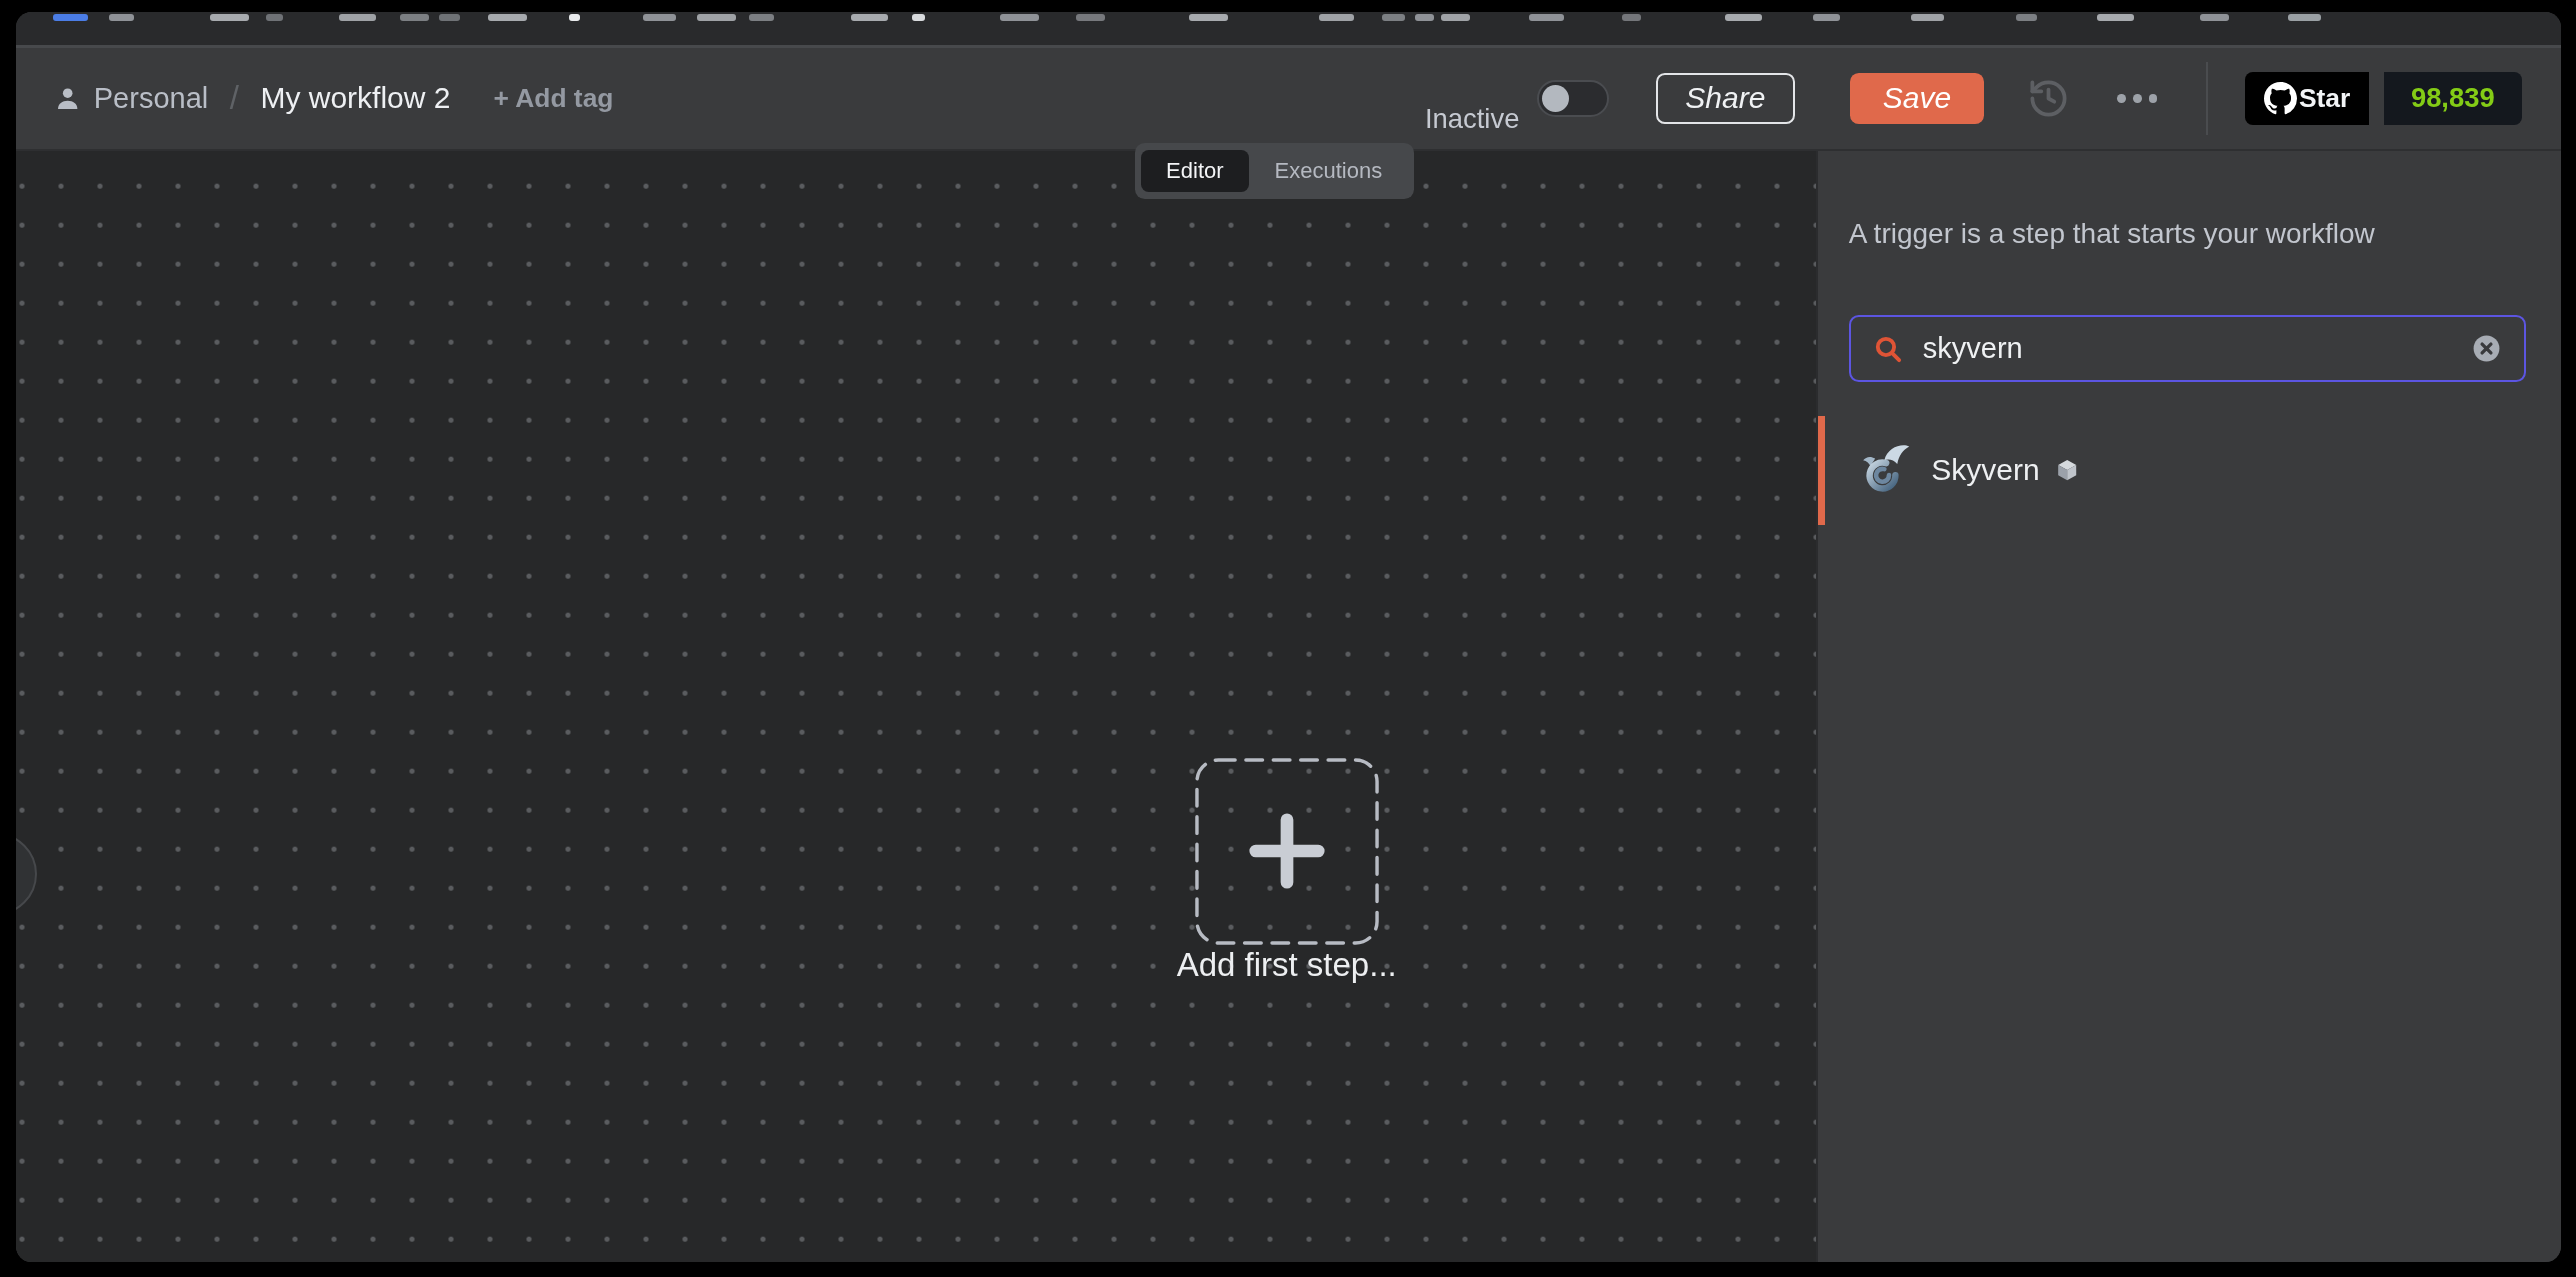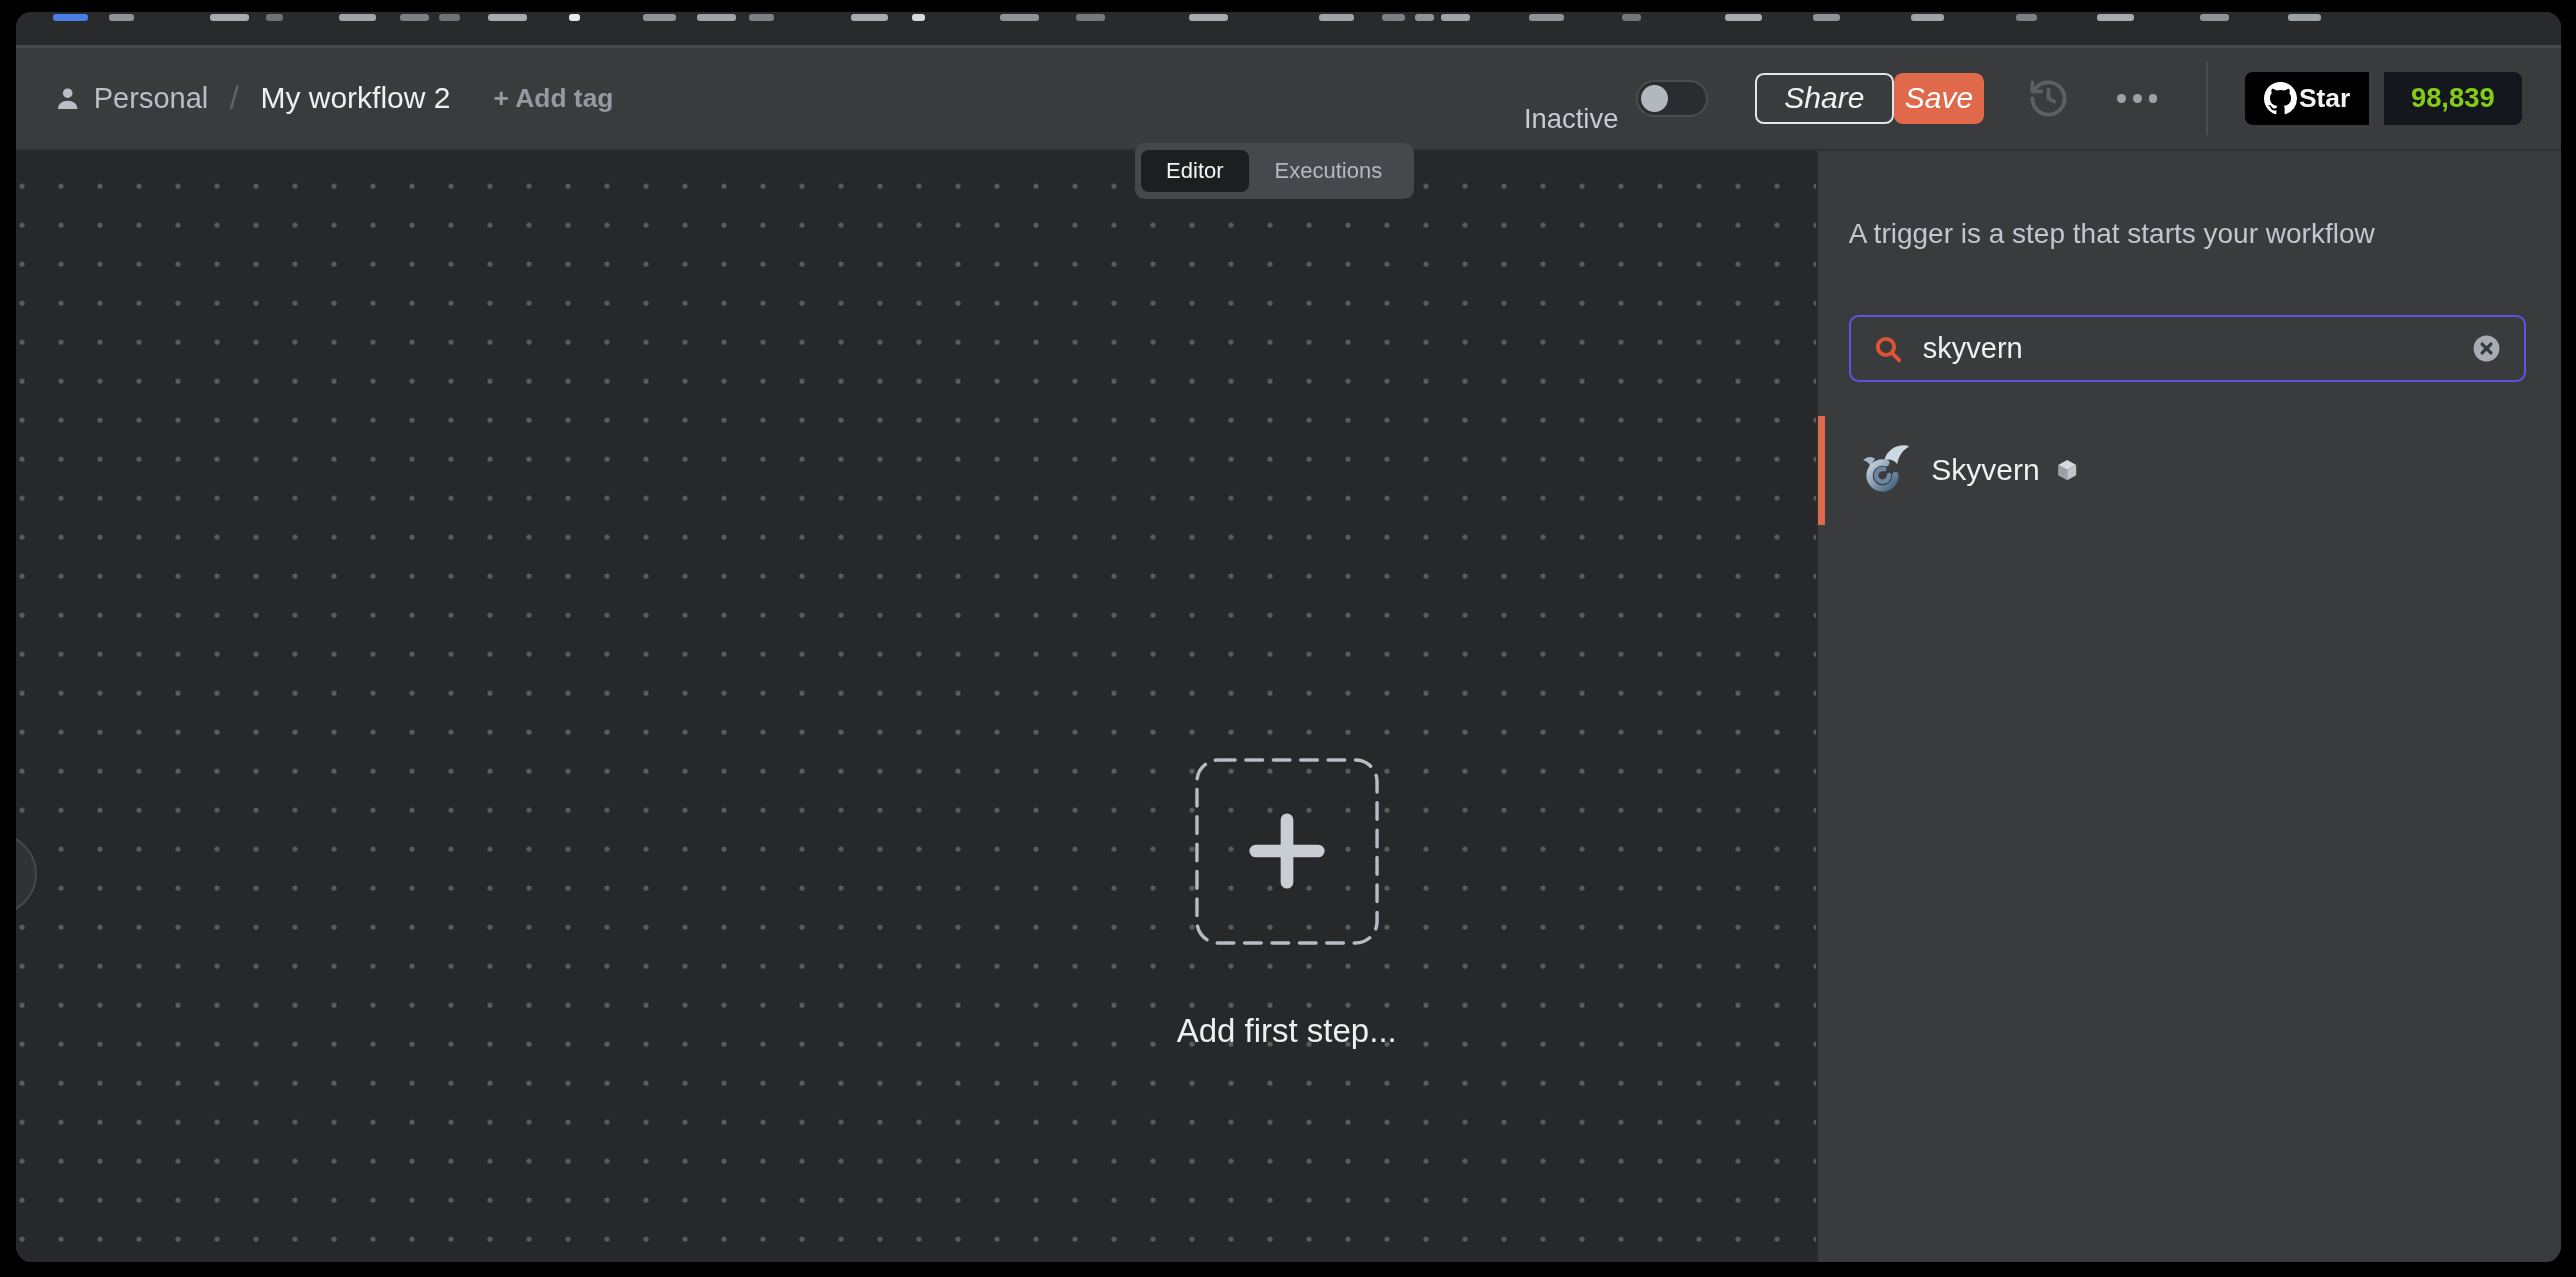--- a/index.html
+++ b/index.html
@@ -23,21 +23,21 @@
   .bc-project{color:#b9bec7;font-size:29px;margin-left:12.7px;cursor:pointer;}
   .bc-sep{color:#5f6266;font-size:33px;font-weight:300;margin:0 21.5px;}
   .bc-title{color:#eef0f3;font-size:30px;cursor:text;}
   .bc-addtag{color:#9499a2;font-size:26.4px;font-weight:600;margin-left:43px;cursor:pointer;}
   .hdr-right{margin-left:auto;display:flex;align-items:center;}
   .status-label{color:#c6cad2;font-size:27.4px;margin-top:41px;}
   .toggle{width:72px;height:37px;border-radius:18.6px;background:#2b2c2f;border:2px solid #4a4c50;margin-left:17.6px;position:relative;cursor:pointer;flex:none;}
   .knob{position:absolute;left:2.9px;top:2.9px;width:27.4px;height:27.4px;border-radius:50%;background:#b3b8bf;}
   .btn{display:flex;align-items:center;justify-content:center;height:51px;border-radius:8.8px;font-size:30px;cursor:pointer;font-style:italic;}
   .btn-share{margin-left:47px;padding:0 27.4px;border:2px solid #e3e5e8;color:#f0f2f4;background:transparent;}
-  .btn-save{padding:0 11px;background:var(--accent);color:#fff;}
+  .btn-save{margin-left:55px;padding:0 33px;background:var(--accent);color:#fff;}
   .icon-btn{margin-left:43px;display:flex;align-items:center;cursor:pointer;}
   .dots{margin-left:47px;display:flex;gap:6.9px;cursor:pointer;}
   .dot{width:8.8px;height:8.8px;border-radius:50%;background:#9da2a9;}
   .hdr-divider{margin-left:49px;align-self:stretch;width:2px;background:#4a4c4f;}
   .github{margin-left:37px;display:flex;align-items:center;height:53px;}
   .gh-left{display:flex;align-items:center;gap:2px;background:#000000;height:100%;padding:0 18.6px;border-radius:7.8px 0 0 7.8px;color:#f2f4f6;font-size:26.4px;font-weight:700;cursor:pointer;}
   .gh-right{background:#14181e;height:100%;display:flex;align-items:center;padding:0 27px;border-radius:0 7.8px 7.8px 0;margin-left:15px;color:#84cc16;font-size:27.4px;font-weight:700;cursor:pointer;}
 
   
   .tabs{position:absolute;top:131px;left:1119px;height:56px;background:#46484b;border-radius:9.8px;display:flex;align-items:center;padding:0 5.9px;z-index:6;}
@@ -47,21 +47,21 @@
   
   .content{position:absolute;top:137px;left:0;right:0;bottom:0;display:flex;border-top:2px solid #2e2f31;}
   .canvas{width:1800px;flex:none;position:relative;background-color:#272829;
     background-image:radial-gradient(circle,#5a5c5f 2.2px,transparent 2.9px);
     background-size:39px 39px;background-position:25.5px 15.7px;overflow:hidden;}
   .divider-v{width:2px;flex:none;background:#2b2c2e;}
   .panel{flex:1;background:#3a3b3d;padding:55px 35px 0 31px;position:relative;}
 
   .plusbox{position:absolute;left:1179px;top:607px;width:184px;height:187px;cursor:pointer;}
   .plusbox .plus{position:absolute;left:50%;top:50%;transform:translate(-50%,-50%);}
-  .addfirst{position:absolute;left:1075px;top:861px;width:392px;text-align:center;font-size:33px;color:#edeff1;}
+  .addfirst{position:absolute;left:1075px;top:795px;width:392px;text-align:center;font-size:33px;color:#edeff1;}
   .bump{position:absolute;left:-61px;top:682px;width:82px;height:82px;border-radius:50%;background:#303234;border:2px solid #46484b;cursor:pointer;}
 
   .panel-title{font-size:34px;font-weight:700;color:#f4f6f8;letter-spacing:0.2px;}
   .panel-sub{margin-top:11.8px;font-size:28px;color:#c2c6ce;}
   .searchbox{margin-top:65px;height:67px;border:2.4px solid var(--search-border);border-radius:9.8px;display:flex;align-items:center;padding:0 21.5px;}
   .searchbox input{flex:1;background:transparent;border:none;outline:none;color:#eff1f3;font-size:29px;margin-left:19.6px;font-family:inherit;}
   .clear-btn{display:flex;align-items:center;cursor:pointer;flex:none;}
   .results{margin:34px -35px 0 -31px;}
   .result-row{height:109px;display:flex;align-items:center;position:relative;padding-left:35px;cursor:pointer;}
   .result-accent{position:absolute;left:0;top:0;bottom:0;width:6.9px;background:var(--accent);}

